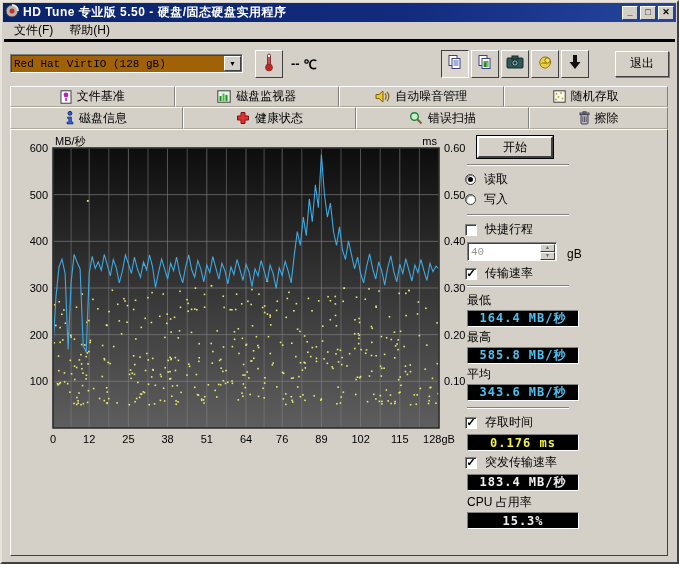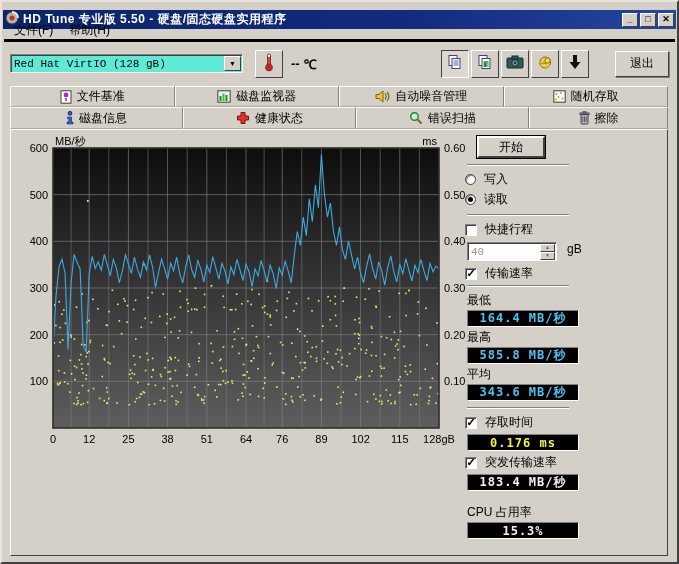--- a/index.html
+++ b/index.html
@@ -4,21 +4,21 @@
 <style>
   * { box-sizing: border-box; margin:0; padding:0; }
   html,body { background:#3a6ea5; font-family:"Liberation Sans", sans-serif; }
   .window {
     position:relative; width:679px; height:564px; background:#d4d0c8;
     border:2px solid; border-color:#e8e4dc #404040 #404040 #e8e4dc;
     font-size:12px; color:#000; overflow:hidden;
   }
   
   .titlebar {
-    position:absolute; top:8px; left:1px; right:1px; height:19px;
+    position:absolute; top:1px; left:1px; right:1px; height:19px;
     background:linear-gradient(90deg,#0a246a 0%,#122b7e 60%,#25469e 100%);
     display:flex; align-items:center; padding:0 2px; color:#fff;
   }
   .titlebar .title { font-weight:bold; font-size:12px; margin-left:4px; letter-spacing:0.5px; white-space:nowrap; }
   .winbtns { margin-left:auto; display:flex; gap:2px; }
   .winbtn {
     width:16px; height:14px; background:#d4d0c8; border:1px solid;
     border-color:#fff #404040 #404040 #fff; display:flex; align-items:center;
     justify-content:center; font-size:9px; font-weight:bold; color:#000; line-height:1;
   }
@@ -28,21 +28,21 @@
     display:flex; align-items:center; padding-left:2px;
     border-bottom:3px solid #000000;
   }
   .menu-item { padding:2px 8px; }
   
   .toolbar {
     position:absolute; top:41px; left:2px; right:2px; height:41px;
     display:flex; align-items:center; padding:0 6px;
   }
   .combo {
-    width:233px; height:19px; background:#5eead4; border:1px solid;
+    width:233px; height:19px; background:#a16207; border:1px solid;
     border-color:#808080 #fff #fff #808080; box-shadow:inset 1px 1px 0 #404040;
     display:flex; align-items:center;
   }
   .combo .combo-text { flex:1; padding:0 3px; font-family:"Liberation Mono", monospace; font-size:11px; white-space:nowrap; overflow:hidden; }
   .combo .combo-arrow {
     width:17px; height:15px; margin-right:1px; background:#d4d0c8;
     border:1px solid; border-color:#fff #404040 #404040 #fff;
     display:flex; align-items:center; justify-content:center; font-size:7px;
   }
   .tbtn {
@@ -75,40 +75,40 @@
   
   .content {
     position:absolute; top:127px; left:8px; right:9px; bottom:6px;
     background:#d4d0c8; border:1px solid; border-color:#fff #404040 #404040 #fff;
     z-index:2;
   }
   .chart-wrap { position:absolute; top:4px; left:2px; }
   
   .controls { position:absolute; top:4px; right:6px; width:202px; padding:2px 0 0 6px; }
   .start-btn {
-    width:68px; height:22px; margin-left:12px; background:#d4d0c8;
+    width:76px; height:22px; margin-left:12px; background:#d4d0c8;
     border:2px solid; border-color:#fff #404040 #404040 #fff;
     outline:1px solid #000; display:flex; align-items:center; justify-content:center;
   }
   .hsep { width:102px; height:2px; margin:6px 0 5px 2px;
     border-top:1px solid #808080; border-bottom:1px solid #fff; }
   .ctl-row { display:flex; align-items:center; gap:6px; margin:3px 0; }
   .radio {
     width:11px; height:11px; border-radius:50%; background:#fff;
     border:1px solid #404040; box-shadow:inset 1px 1px 1px #808080;
     display:flex; align-items:center; justify-content:center;
   }
   .radio .dot { width:5px; height:5px; border-radius:50%; background:#000; }
   .checkbox {
     width:12px; height:12px; background:#fff; border:1px solid;
     border-color:#808080 #fff #fff #808080; box-shadow:inset 1px 1px 0 #404040;
     display:flex; align-items:center; justify-content:center;
     font-size:11px; font-weight:bold; line-height:1; color:#000;
   }
-  .spin-row { display:flex; align-items:flex-start; gap:10px; margin:4px 0 4px 2px; }
+  .spin-row { display:flex; align-items:flex-end; gap:10px; margin:4px 0 4px 2px; }
   .spin-field {
     width:90px; height:19px; background:#fff; border:1px solid;
     border-color:#808080 #fff #fff #808080; box-shadow:inset 1px 1px 0 #404040;
     display:flex; align-items:center;
   }
   .spin-value { flex:1; padding-left:3px; color:#9a968e; font-family:"Liberation Mono",monospace; font-size:11px; }
   .spin-btns { display:flex; flex-direction:column; margin-right:1px; }
   .spin-btn {
     width:15px; height:8px; background:#d4d0c8; border:1px solid;
     border-color:#fff #404040 #404040 #fff; font-size:5px; line-height:5px;
@@ -809,28 +809,28 @@
         </svg>
     </div>
 
     <div class="controls">
       <div class="start-btn">
         <span>开始</span>
       </div>
       <div class="hsep"></div>
 
       <div class="ctl-row">
-        <span class="radio"></span>
-        <span class="lbl">写入</span>
-      </div>
-      <div class="ctl-row">
         <span class="radio">
             <span class="dot"></span>
           </span>
         <span class="lbl">读取</span>
+      </div>
+      <div class="ctl-row">
+        <span class="radio"></span>
+        <span class="lbl">写入</span>
       </div>
       <div class="hsep"></div>
 
       <div class="ctl-row">
         <span class="checkbox"></span>
         <span class="lbl">快捷行程</span>
       </div>
       <div class="spin-row">
         <div class="spin-field">
           <span class="spin-value">40</span>
@@ -861,18 +861,18 @@
         <span class="lbl">存取时间</span>
       </div>
       <div class="lcd yellow">0.176 ms</div>
 
       <div class="ctl-row">
         <span class="checkbox">✓</span>
         <span class="lbl">突发传输速率</span>
       </div>
       <div class="lcd white">183.4 MB/秒</div>
 
-      <div class="lbl" style="margin-top:13px;">CPU 占用率</div>
+      <div class="lbl" style="margin-top:3px;">CPU 占用率</div>
       <div class="lcd white">15.3%</div>
     </div>
   </div>
 
 </div>
 
 </body></html>

